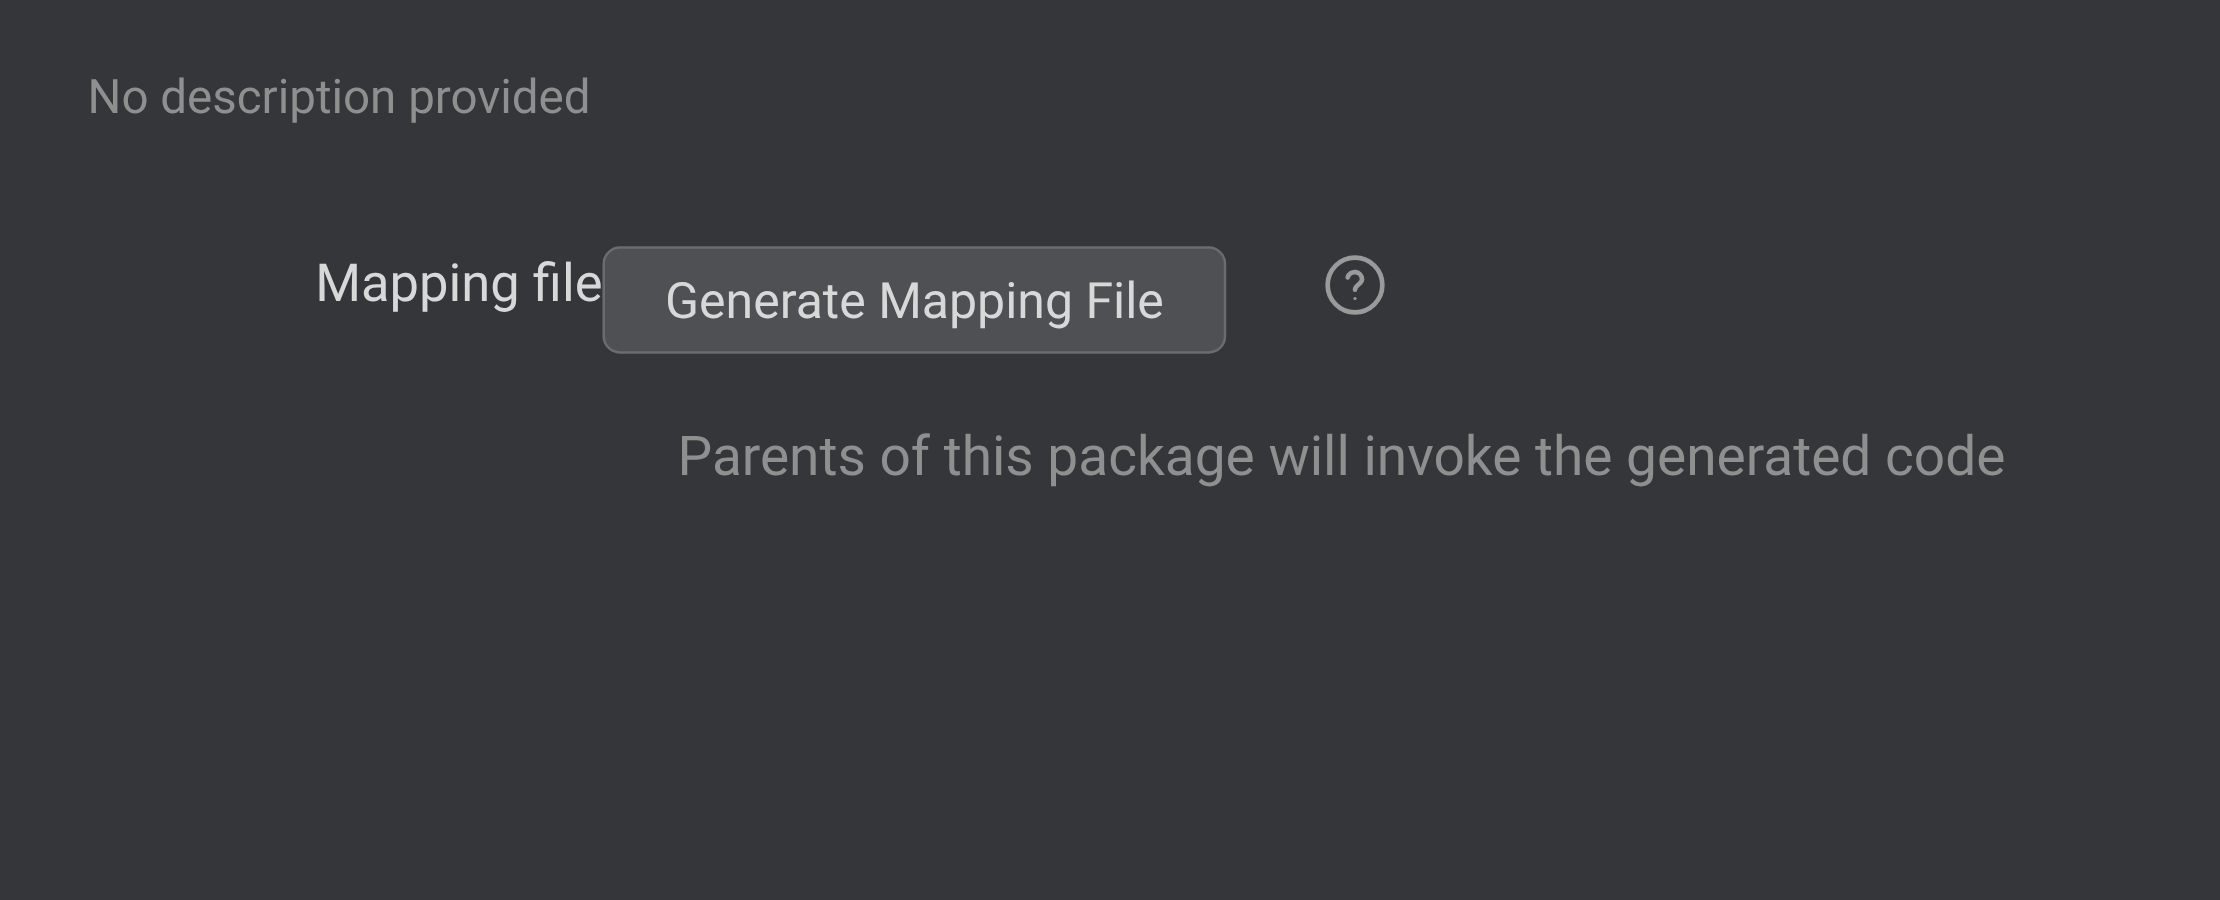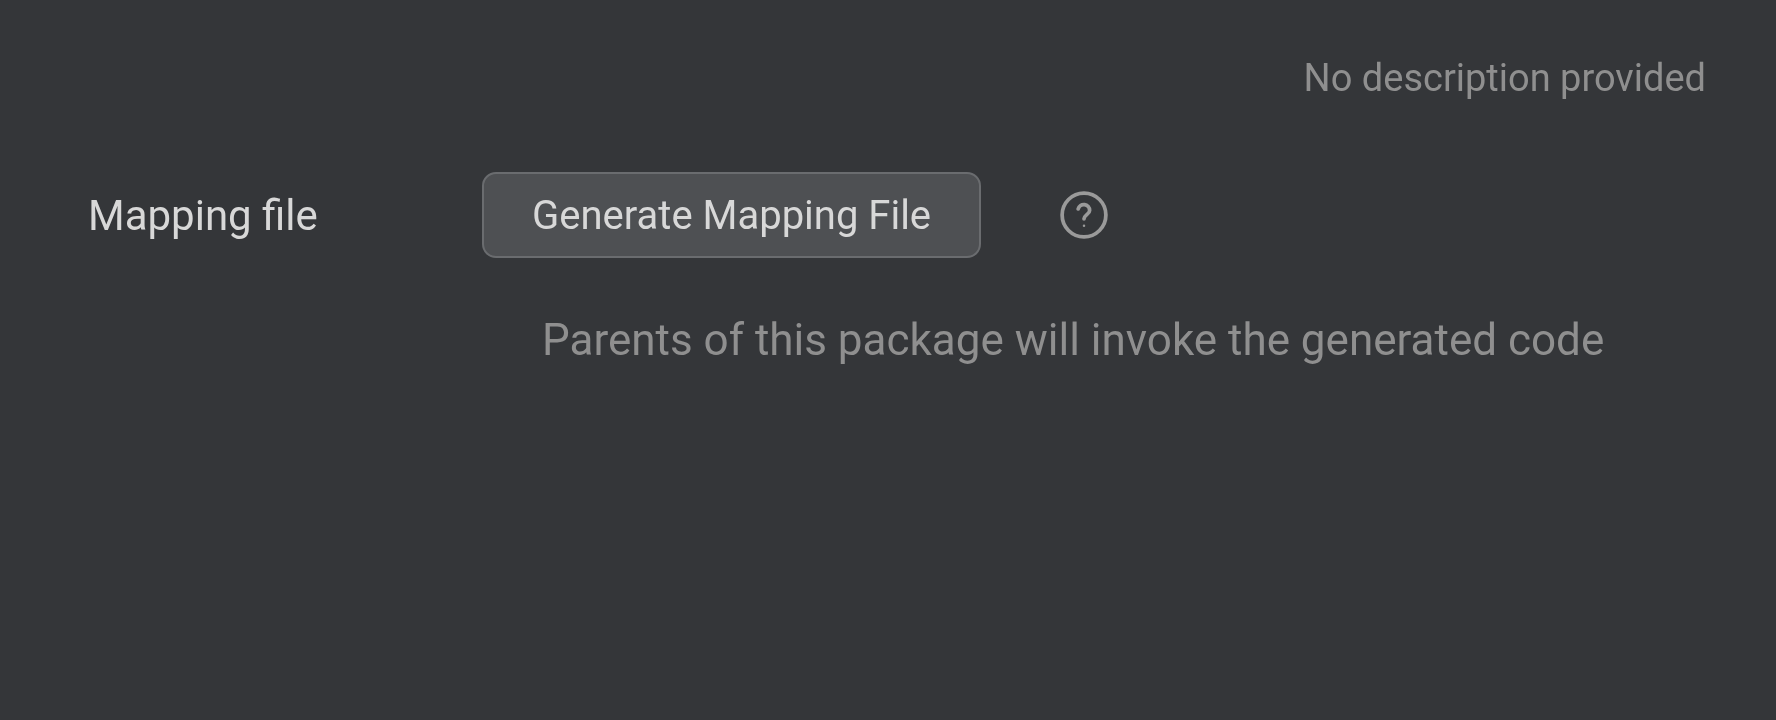--- a/index.html
+++ b/index.html
@@ -23,21 +23,20 @@
       font-weight: 700;
       color: #dedede;
       margin-bottom: 20px;
       letter-spacing: 0.5px;
     }
     .description {
       font-size: 38px;
       font-weight: 400;
       color: #8f8f8f;
       margin-bottom: 72px;
-      text-align: right;
     }
     .section-header-row {
       display: flex;
       align-items: center;
       margin-bottom: 88px;
     }
     .section-header {
       font-size: 42px;
       font-weight: 400;
       color: #d8d8d8;
@@ -47,20 +46,21 @@
     .divider {
       flex: 1;
       height: 1px;
       background-color: #5c5c5e;
     }
     .option-row {
       display: flex;
       align-items: center;
       padding-left: 18px;
       margin-bottom: 56px;
+      text-align: right;
     }
     .option-label {
       font-size: 42px;
       font-weight: 400;
       color: #d8d8d8;
       width: 394px;
     }
     .button {
       display: inline-flex;
       align-items: center;
@@ -68,20 +68,21 @@
       height: 86px;
       padding: 0 48px;
       font-size: 40px;
       font-weight: 400;
       color: #d8d8d8;
       background-color: #4e5053;
       border: 2px solid #6a6c6f;
       border-radius: 14px;
       cursor: pointer;
       user-select: none;
+      margin-top: 25px;
     }
     .help-icon {
       display: inline-flex;
       align-items: center;
       justify-content: center;
       width: 50px;
       height: 50px;
       margin-left: 78px;
       cursor: pointer;
     }

